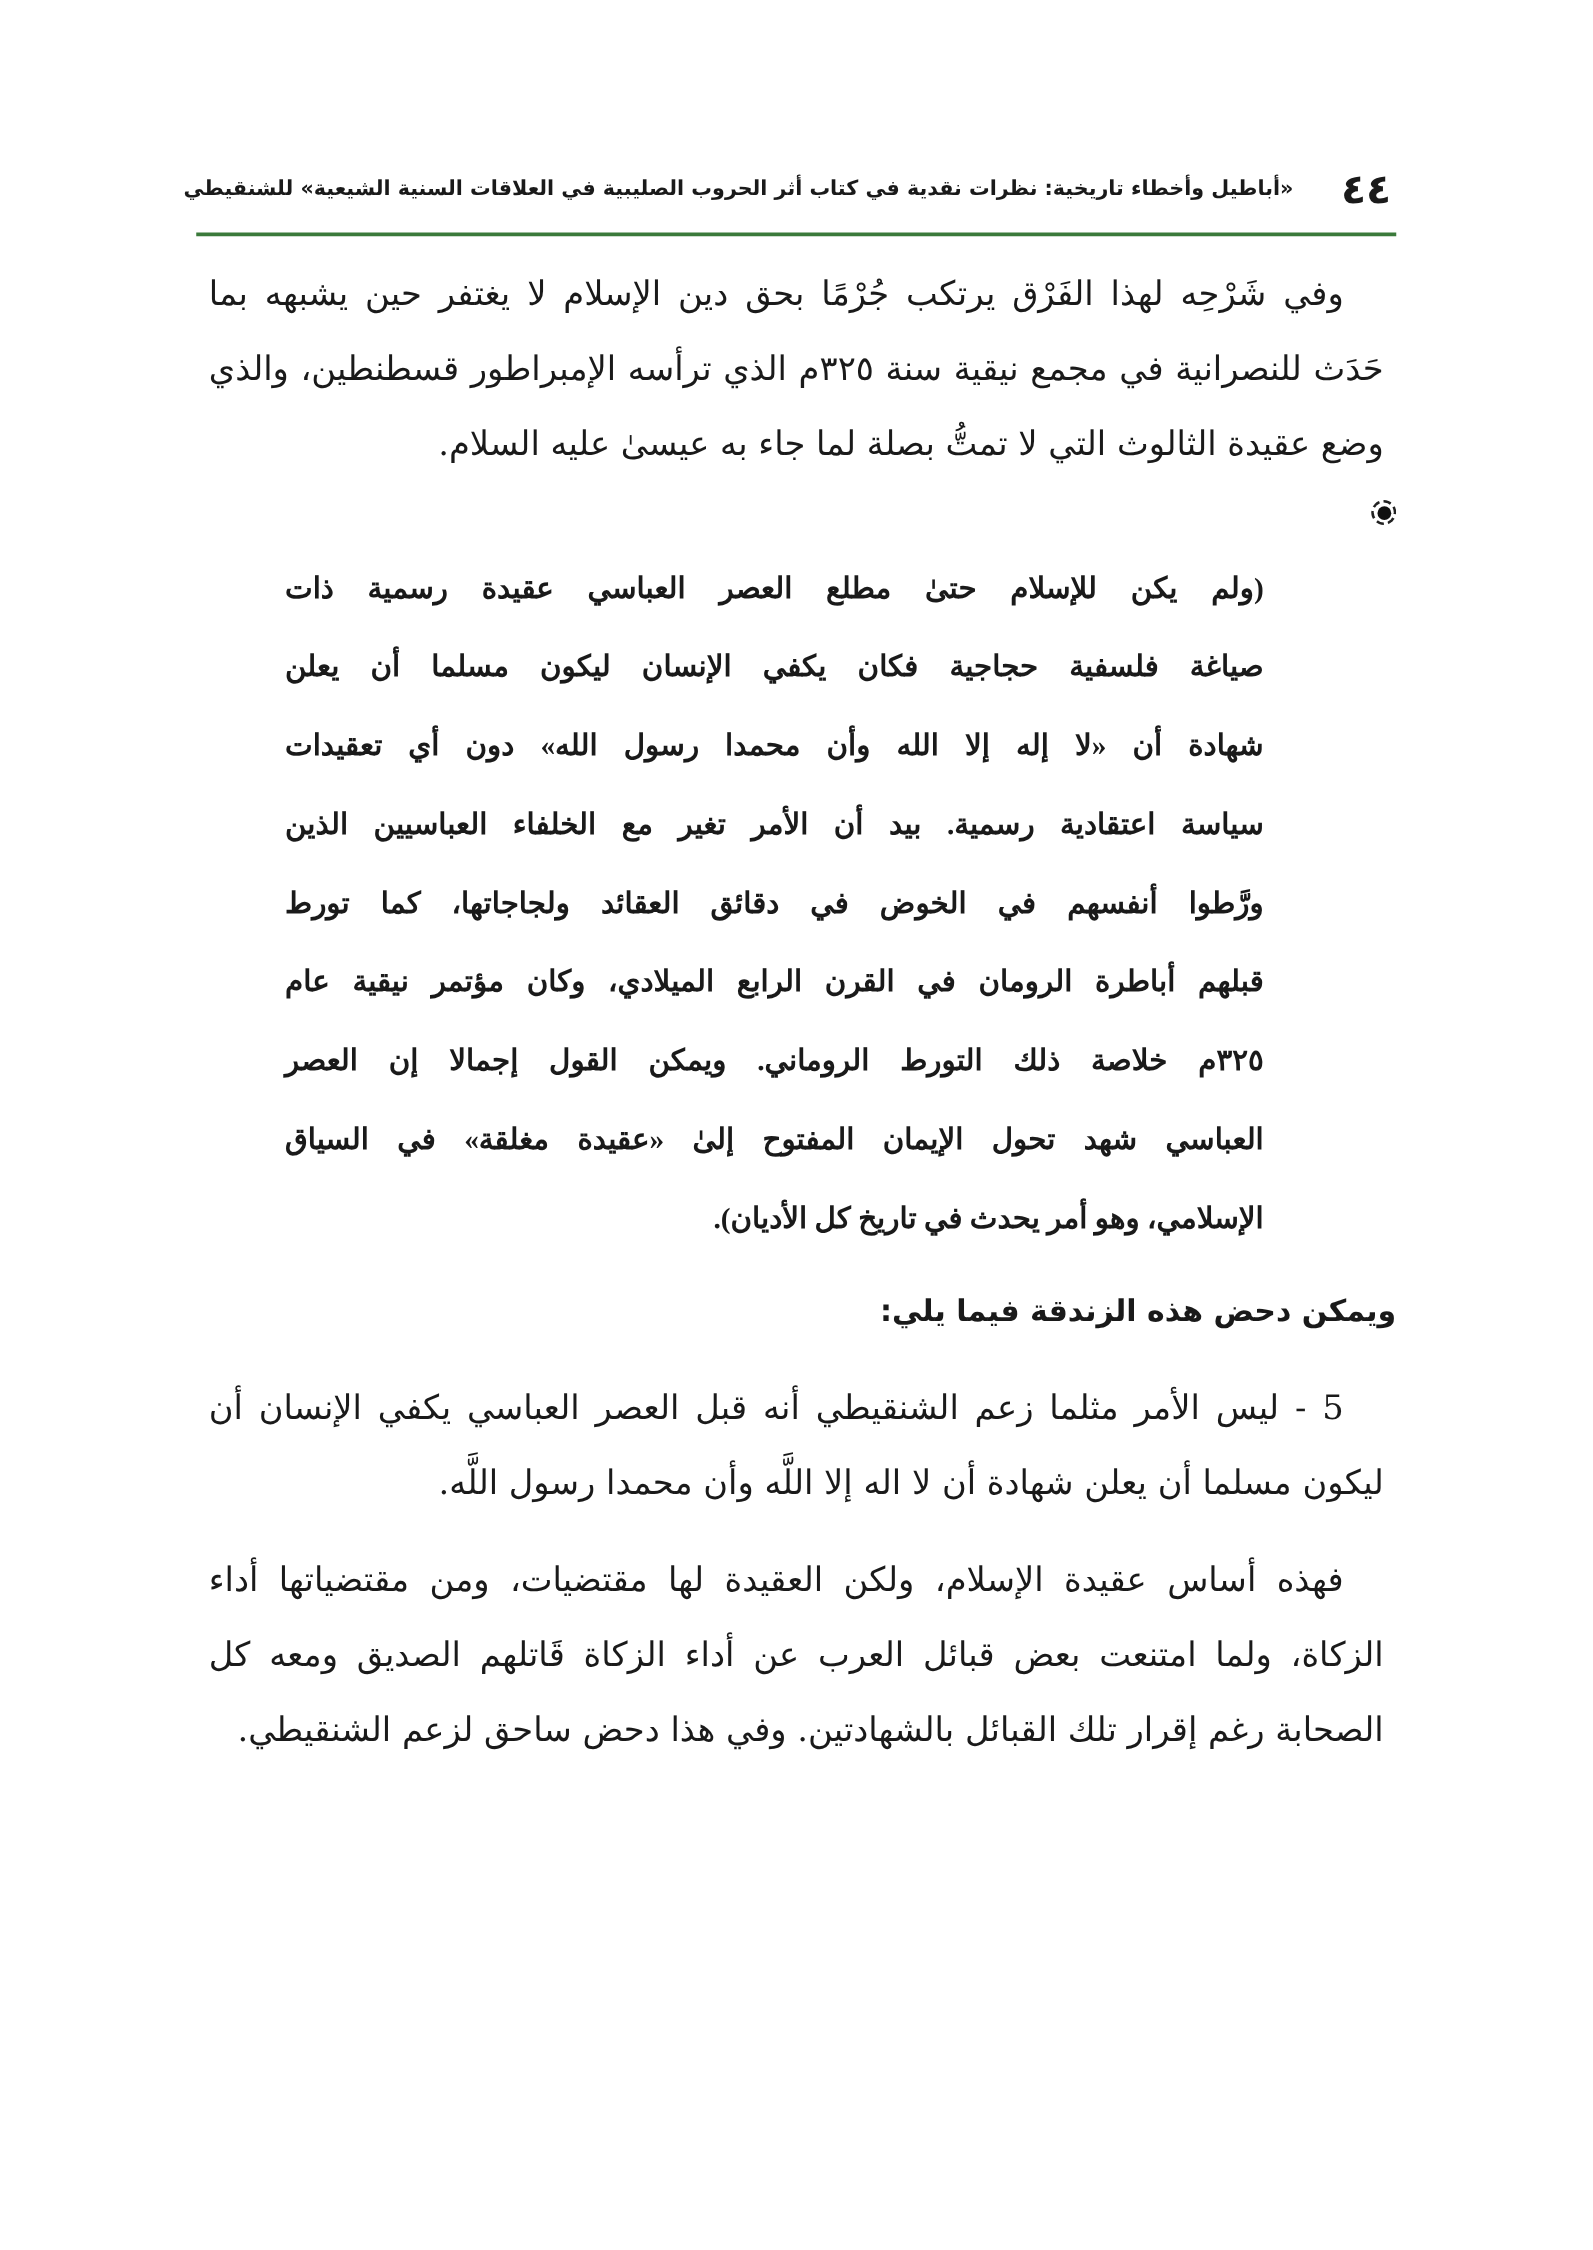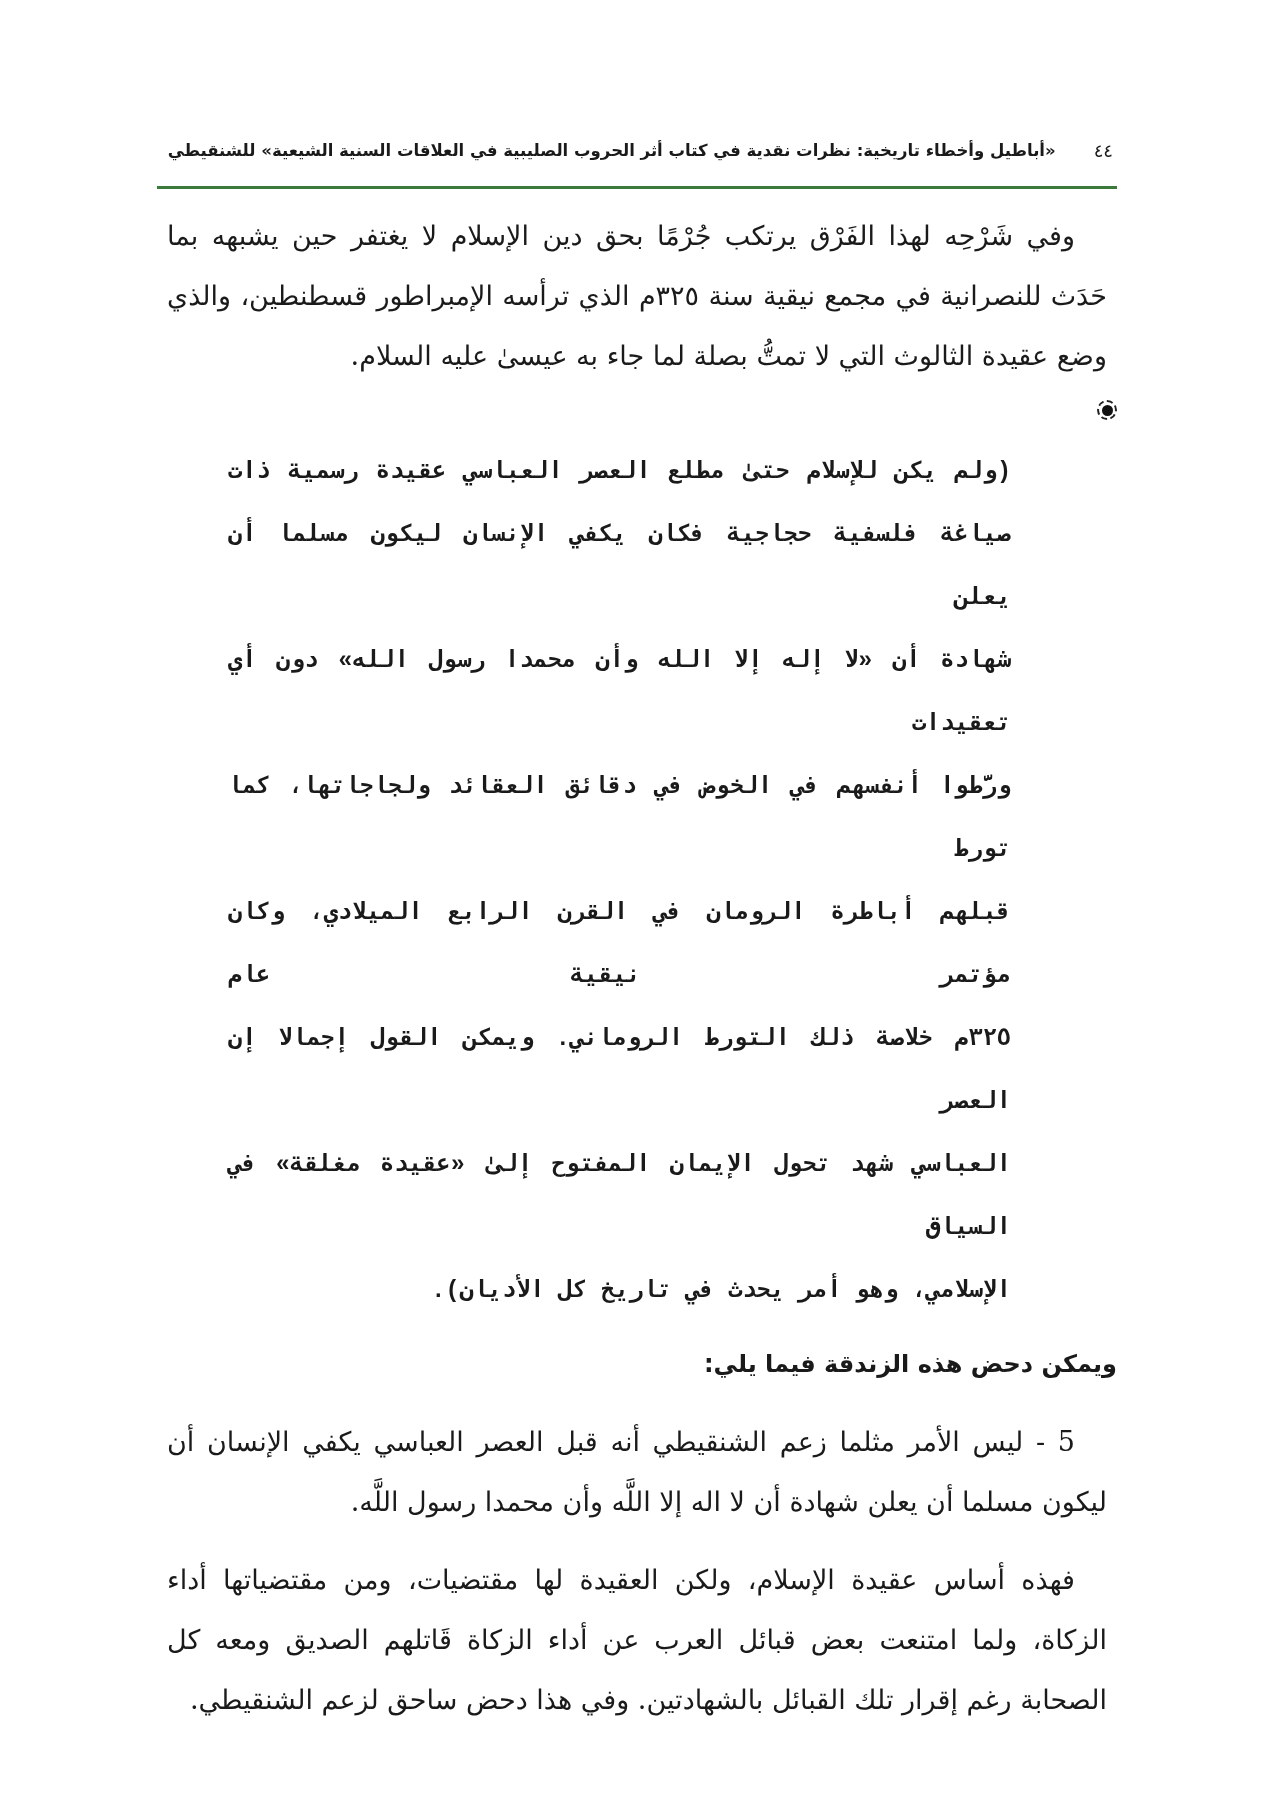--- a/index.html
+++ b/index.html
@@ -28,22 +28,22 @@
       left: 0;
       right: 0;
       height: 44px;
       display: flex;
       flex-direction: row;
       align-items: center;
       direction: rtl;
     }
     .page-number {
       font-family: "DejaVu Sans", sans-serif;
-      font-weight: normal;
-      font-size: 18px;
+      font-weight: bold;
+      font-size: 33px;
       margin-right: 4px;
       margin-left: 38px;
       letter-spacing: 2px;
     }
     .book-title {
       font-family: "DejaVu Sans", sans-serif;
       font-weight: bold;
       font-size: 16.5px;
       white-space: nowrap;
       letter-spacing: -0.2px;
@@ -94,21 +94,21 @@
     }
     .bullet::after {
       content: "";
       width: 11px;
       height: 11px;
       border-radius: 50%;
       background: #111;
     }
     .quote {
       margin: 20px 106px 0 71px;
-      font-family: Liberation Mono, monospace;
+      font-family: Liberation Serif, serif;
       font-weight: bold;
       font-size: 23.5px;
       line-height: 63px;
       text-align: justify;
       text-align-last: right;
     }
     .quote-line { display: block; text-align: justify; text-align-last: justify; }
     .quote-line.last { text-align-last: right; }
     .subheading {
       font-family: "DejaVu Sans", sans-serif;
@@ -136,20 +136,21 @@
     <p class="p indent">وفي شَرْحِه لهذا الفَرْق يرتكب جُرْمًا بحق دين الإسلام لا يغتفر حين يشبهه بما حَدَث للنصرانية في مجمع نيقية سنة ٣٢٥م الذي ترأسه الإمبراطور قسطنطين، والذي وضع عقيدة الثالوث التي لا تمتُّ بصلة لما جاء به عيسىٰ عليه السلام.</p>
 
     <div class="heading">
       <span class="bullet"></span>
     </div>
 
     <div class="quote">
       <span class="quote-line">(ولم يكن للإسلام حتىٰ مطلع العصر العباسي عقيدة رسمية ذات</span>
       <span class="quote-line">صياغة فلسفية حجاجية فكان يكفي الإنسان ليكون مسلما أن يعلن</span>
       <span class="quote-line">شهادة أن «لا إله إلا الله وأن محمدا رسول الله» دون أي تعقيدات</span>
+      <span class="quote-line">سياسة اعتقادية رسمية. بيد أن الأمر تغير مع الخلفاء العباسيين الذين</span>
       <span class="quote-line">ورَّطوا أنفسهم في الخوض في دقائق العقائد ولجاجاتها، كما تورط</span>
       <span class="quote-line">قبلهم أباطرة الرومان في القرن الرابع الميلادي، وكان مؤتمر نيقية عام</span>
       <span class="quote-line">٣٢٥م خلاصة ذلك التورط الروماني. ويمكن القول إجمالا إن العصر</span>
       <span class="quote-line">العباسي شهد تحول الإيمان المفتوح إلىٰ «عقيدة مغلقة» في السياق</span>
       <span class="quote-line last">الإسلامي، وهو أمر يحدث في تاريخ كل الأديان).</span>
     </div>
 
     <p class="subheading">ويمكن دحض هذه الزندقة فيما يلي:</p>
 
     <p class="p indent spaced">5 - ليس الأمر مثلما زعم الشنقيطي أنه قبل العصر العباسي يكفي الإنسان أن ليكون مسلما أن يعلن شهادة أن لا اله إلا اللَّه وأن محمدا رسول اللَّه.</p>

